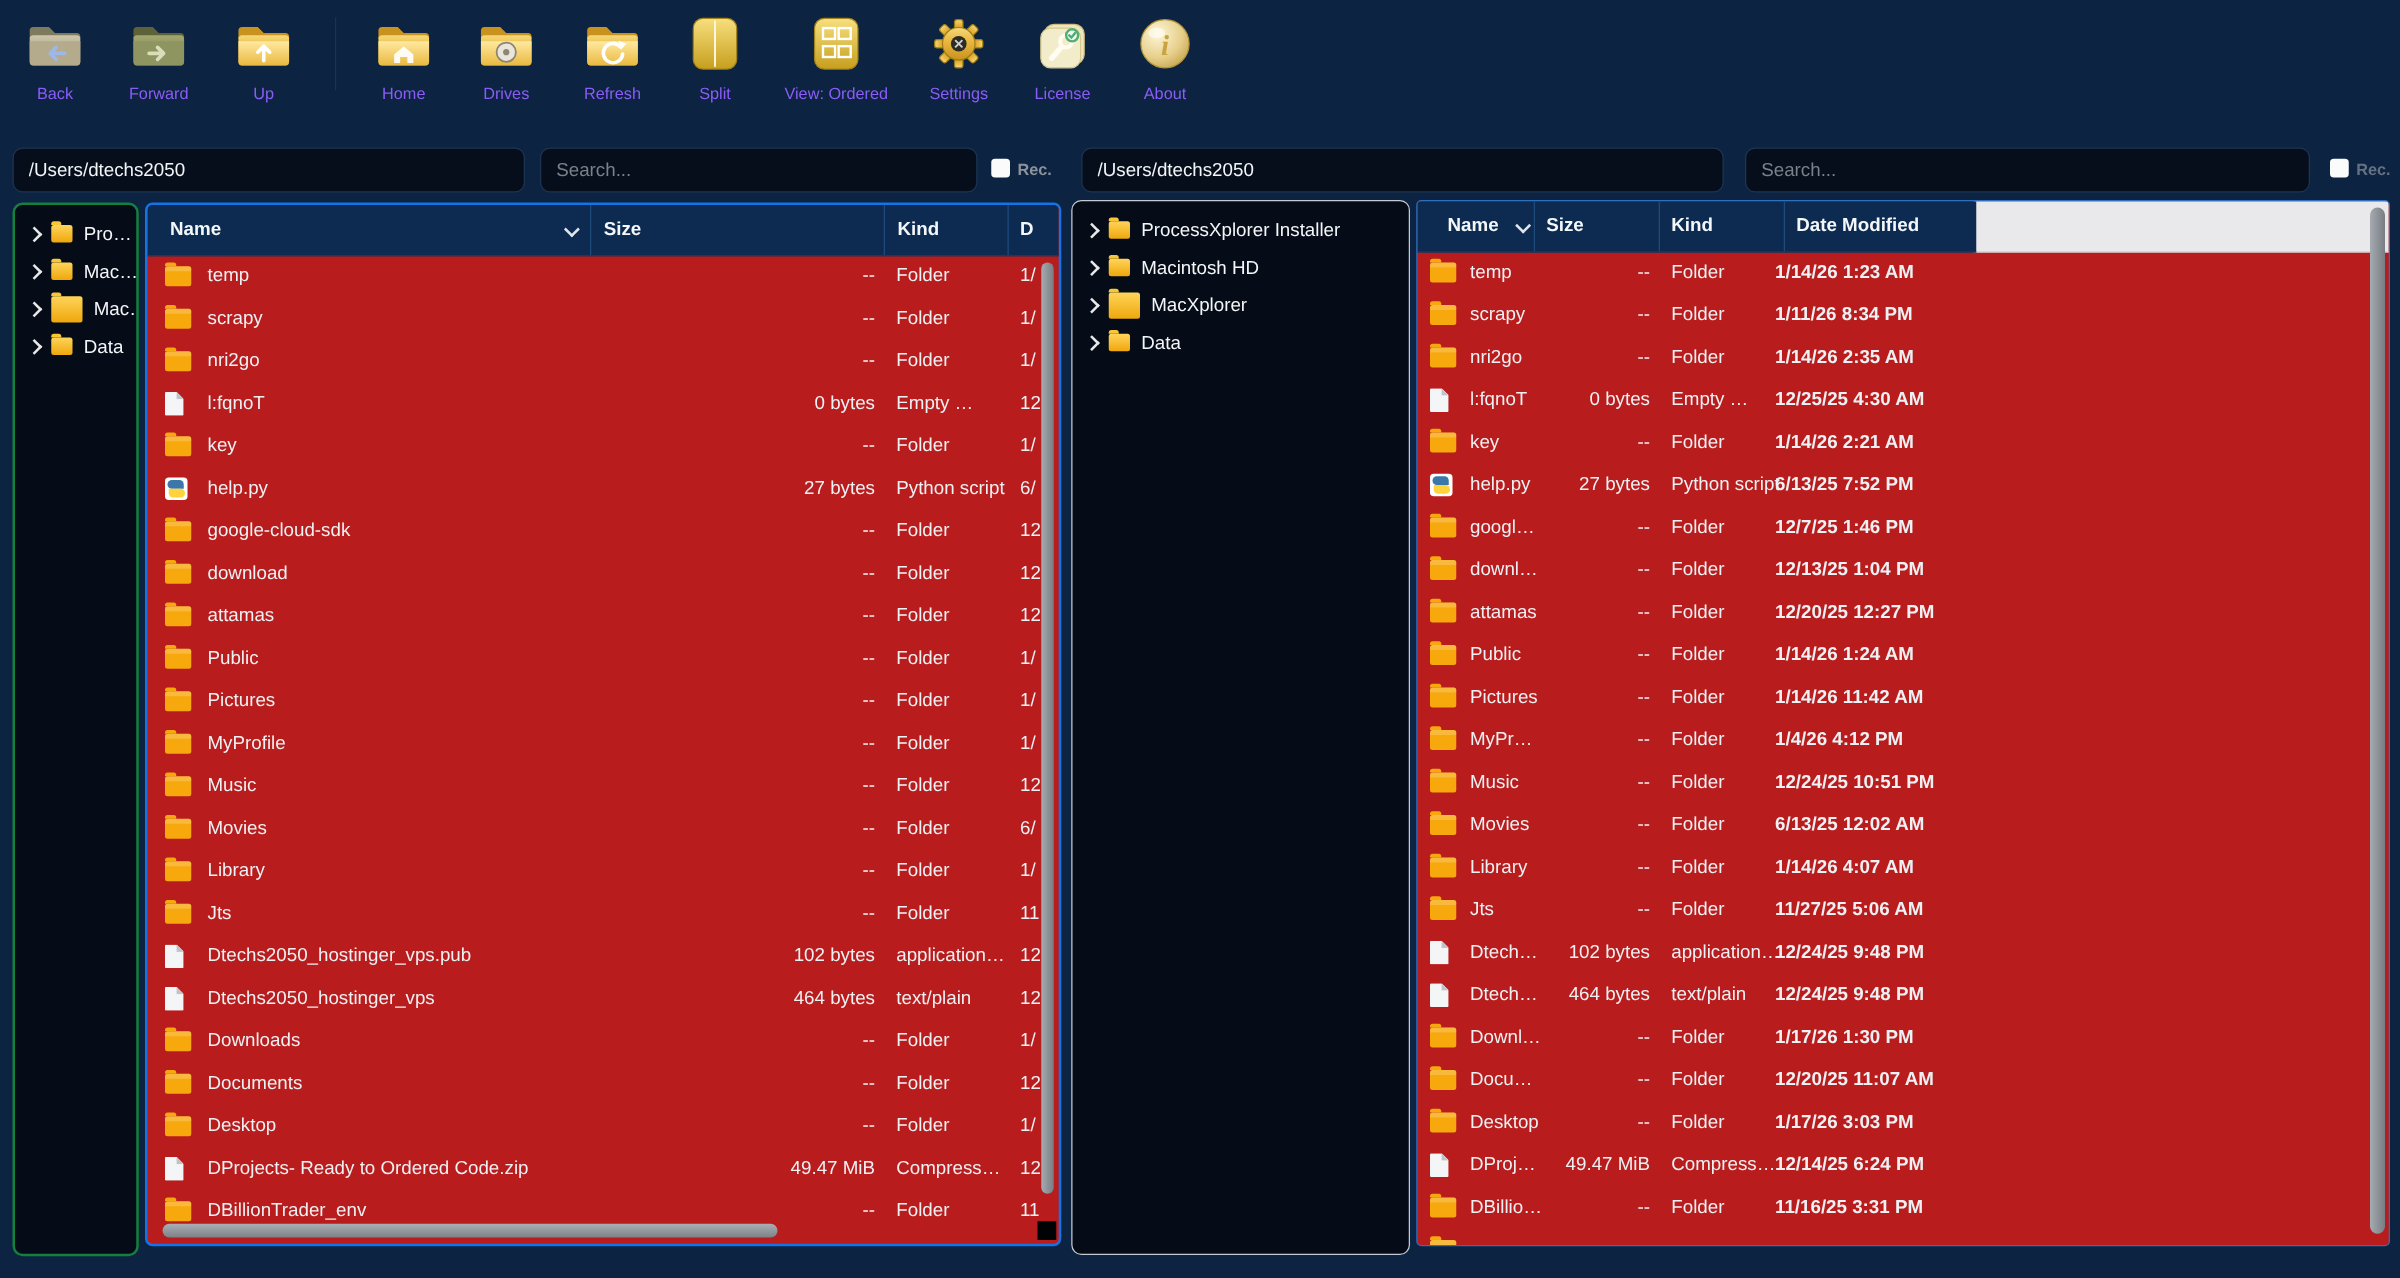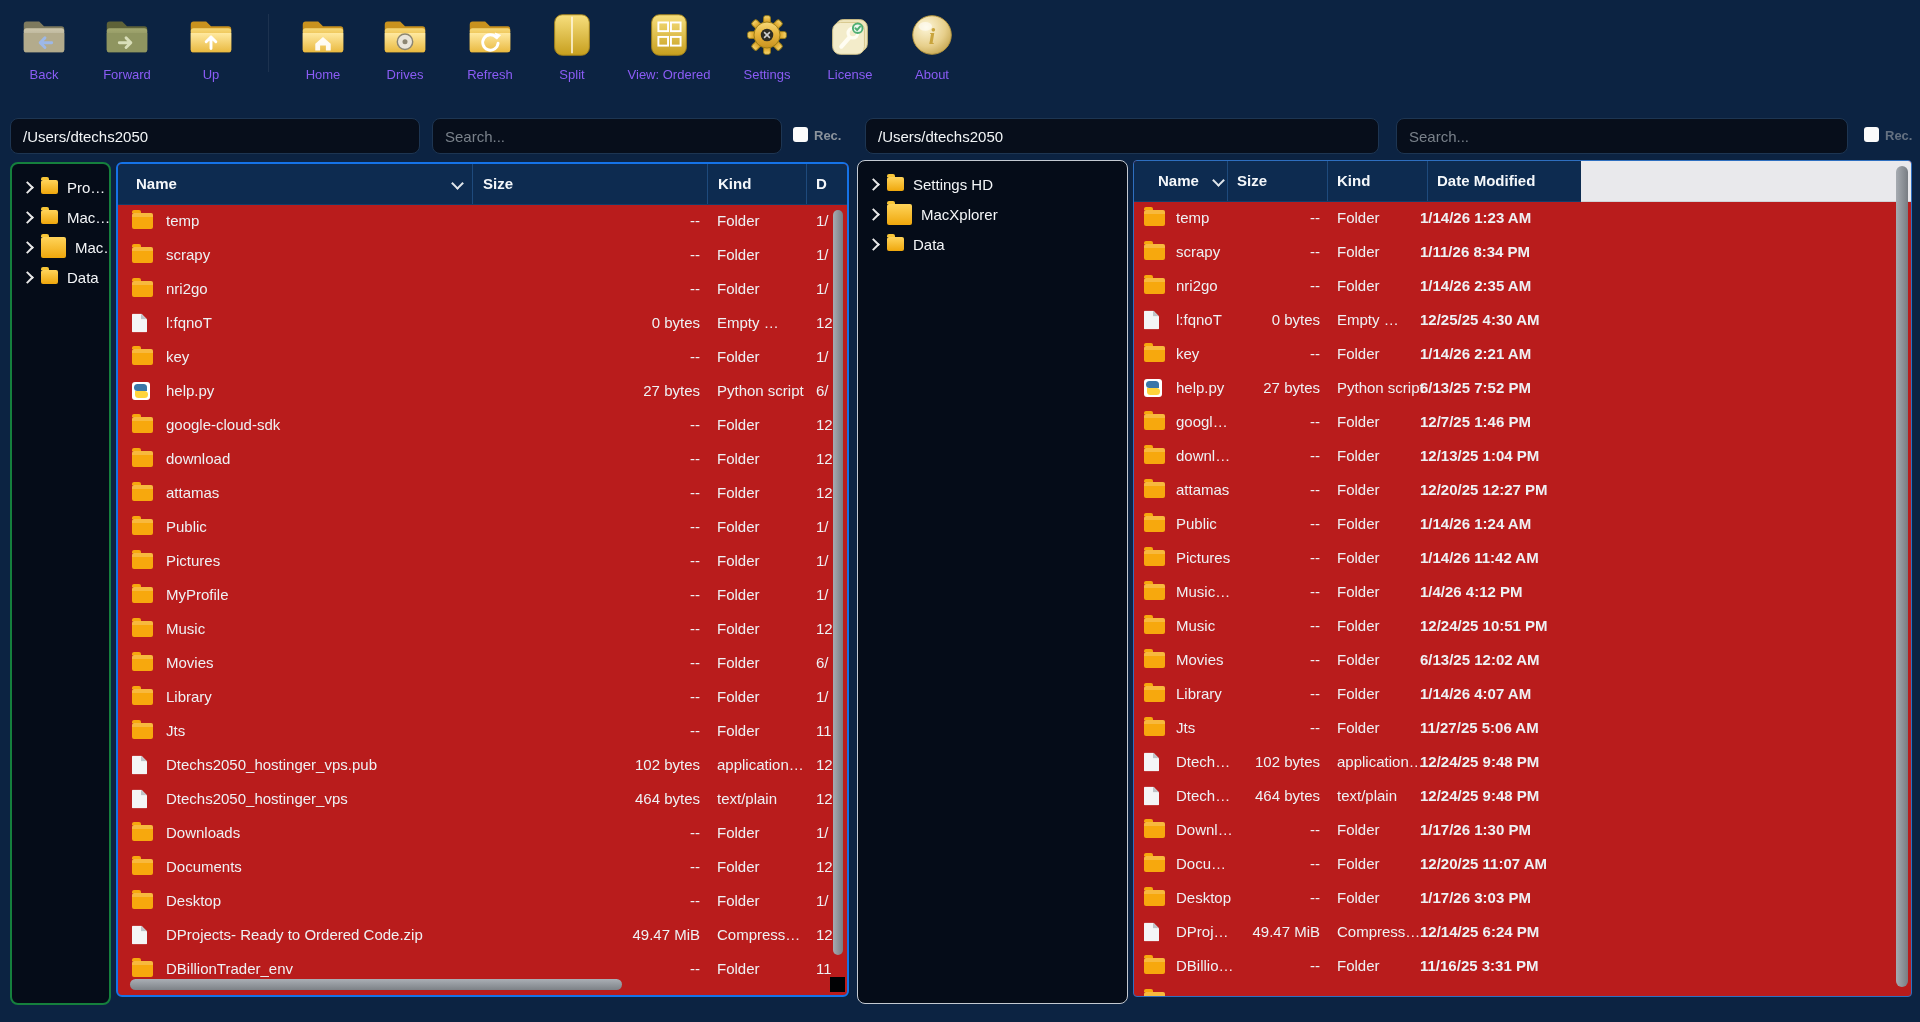--- a/index.html
+++ b/index.html
@@ -465,24 +465,29 @@
           <span class="cell c-date">11</span>
         </div>
       </div>
     <div class="vthumb"></div>
     <div class="hthumb"></div>
     <div class="scroll-corner"></div>
   </div>
 
   <div class="tree" id="treeR">
 
+  <div class="tree-item">
+        <span class="chev-right"></span>
+        <span class="tree-folder"></span>
+        <span>ProcessXplorer Installer</span>
+      </div>
       <div class="tree-item">
         <span class="chev-right"></span>
         <span class="tree-folder"></span>
-        <span>Settings HD</span>
+        <span>Macintosh HD</span>
       </div>
       <div class="tree-item">
         <span class="chev-right"></span>
         <span class="tree-folder big"></span>
         <span>MacXplorer</span>
       </div>
       <div class="tree-item">
         <span class="chev-right"></span>
         <span class="tree-folder"></span>
         <span>Data</span>
@@ -575,21 +580,21 @@
         </div>
         <div class="row">
           <span class="fi fi-folder"></span>
           <span class="cell c-name">Pictures</span>
           <span class="cell c-size">--</span>
           <span class="cell c-kind">Folder</span>
           <span class="cell c-date">1/14/26 11:42 AM</span>
         </div>
         <div class="row">
           <span class="fi fi-folder"></span>
-          <span class="cell c-name">Music…</span>
+          <span class="cell c-name">MyPr…</span>
           <span class="cell c-size">--</span>
           <span class="cell c-kind">Folder</span>
           <span class="cell c-date">1/4/26 4:12 PM</span>
         </div>
         <div class="row">
           <span class="fi fi-folder"></span>
           <span class="cell c-name">Music</span>
           <span class="cell c-size">--</span>
           <span class="cell c-kind">Folder</span>
           <span class="cell c-date">12/24/25 10:51 PM</span>

